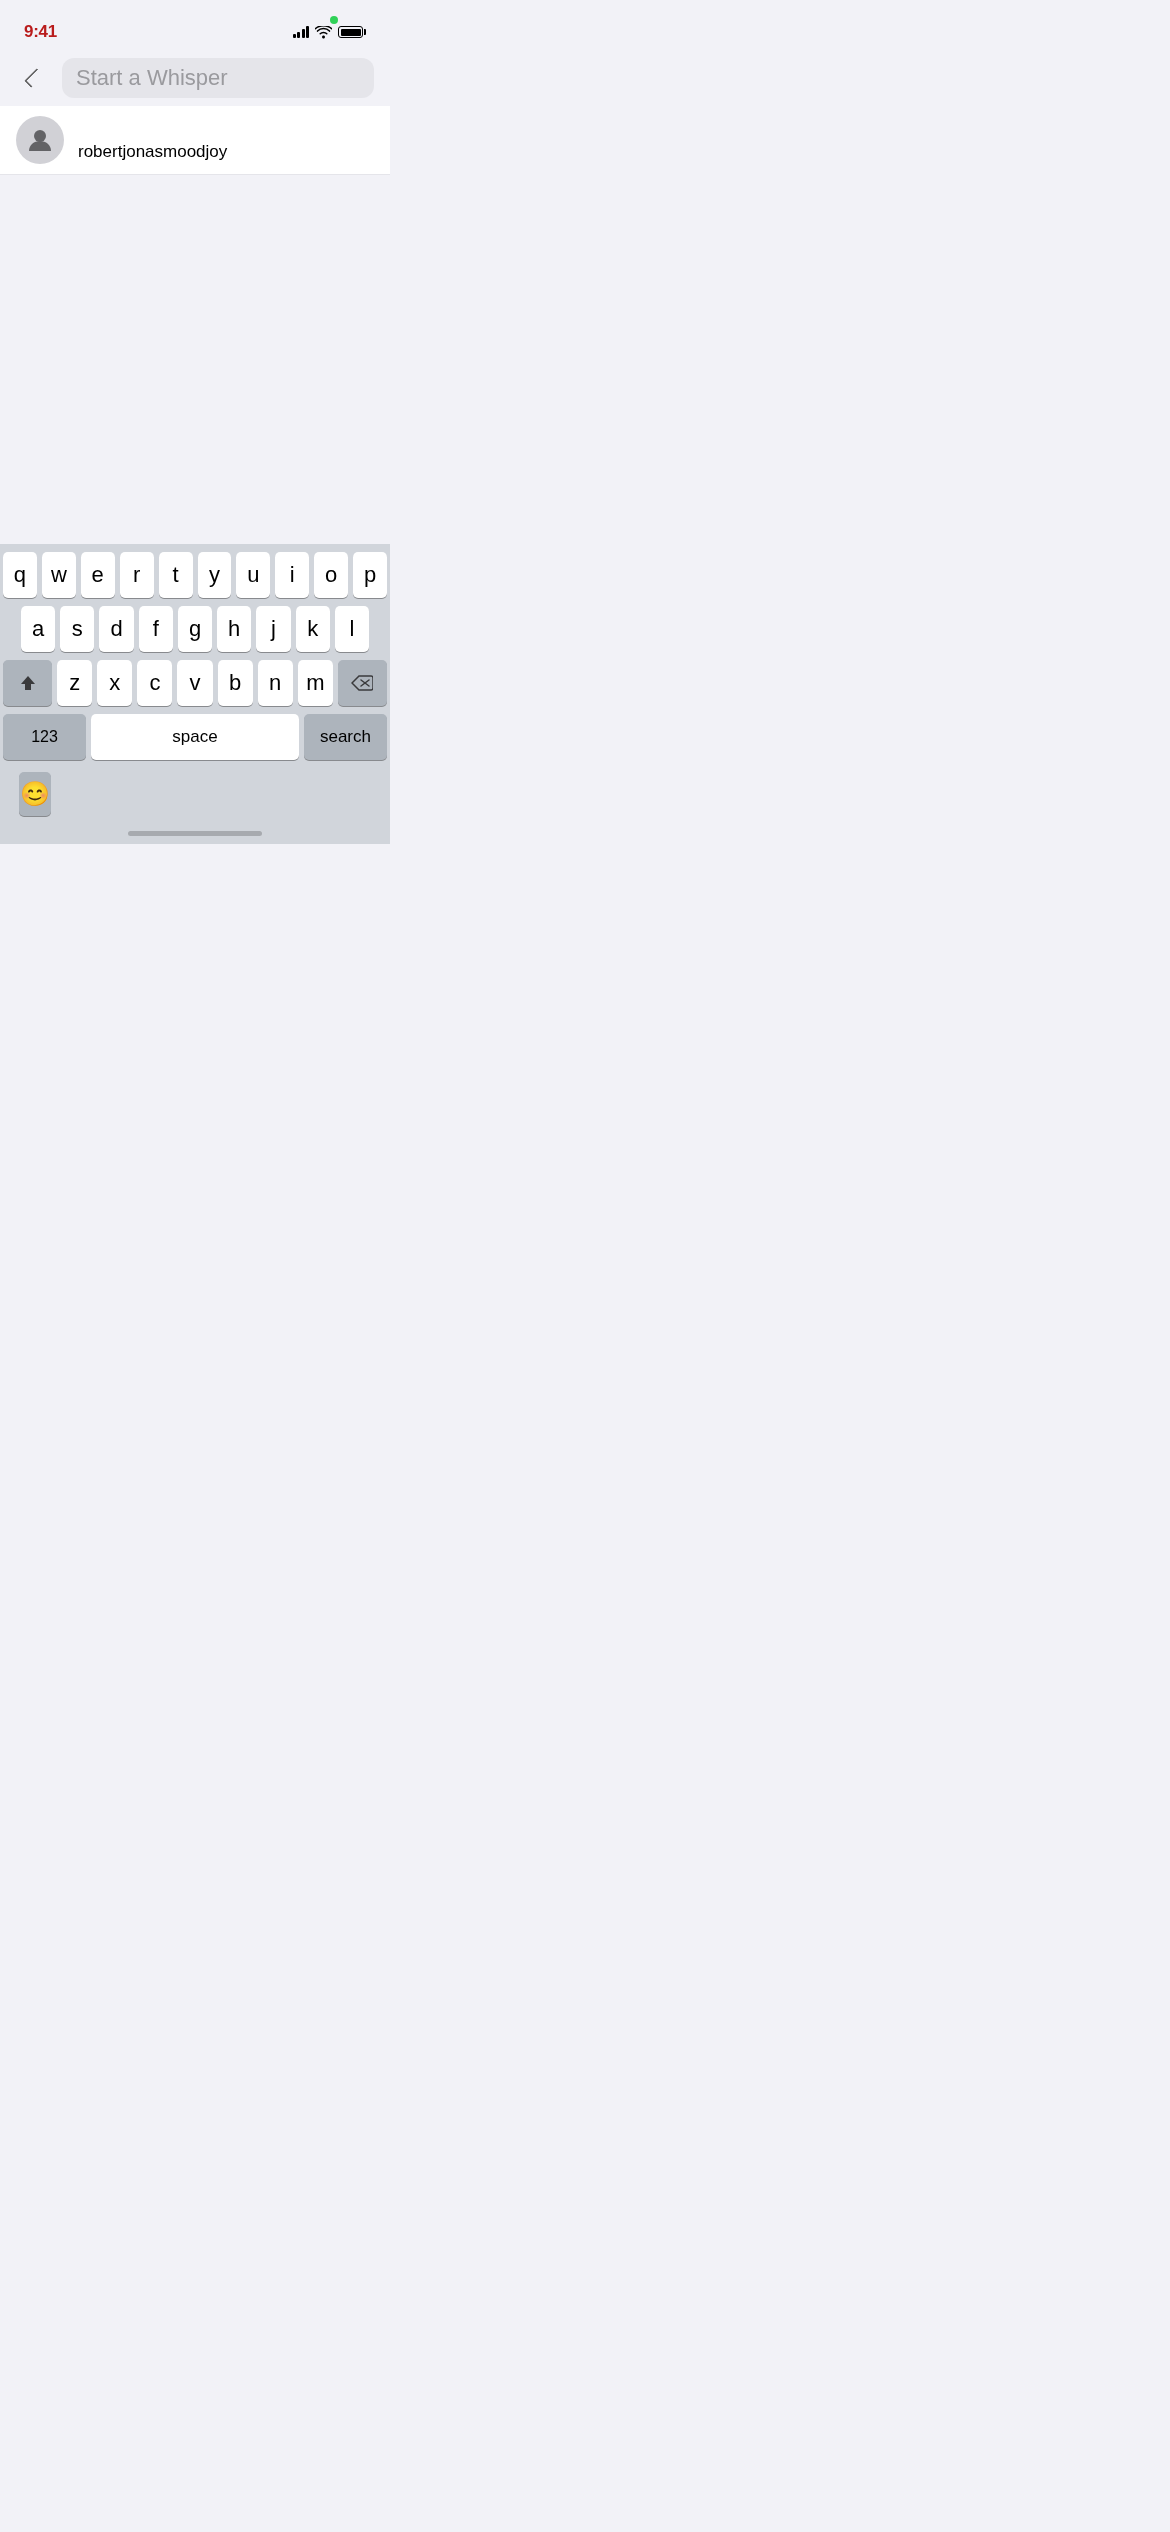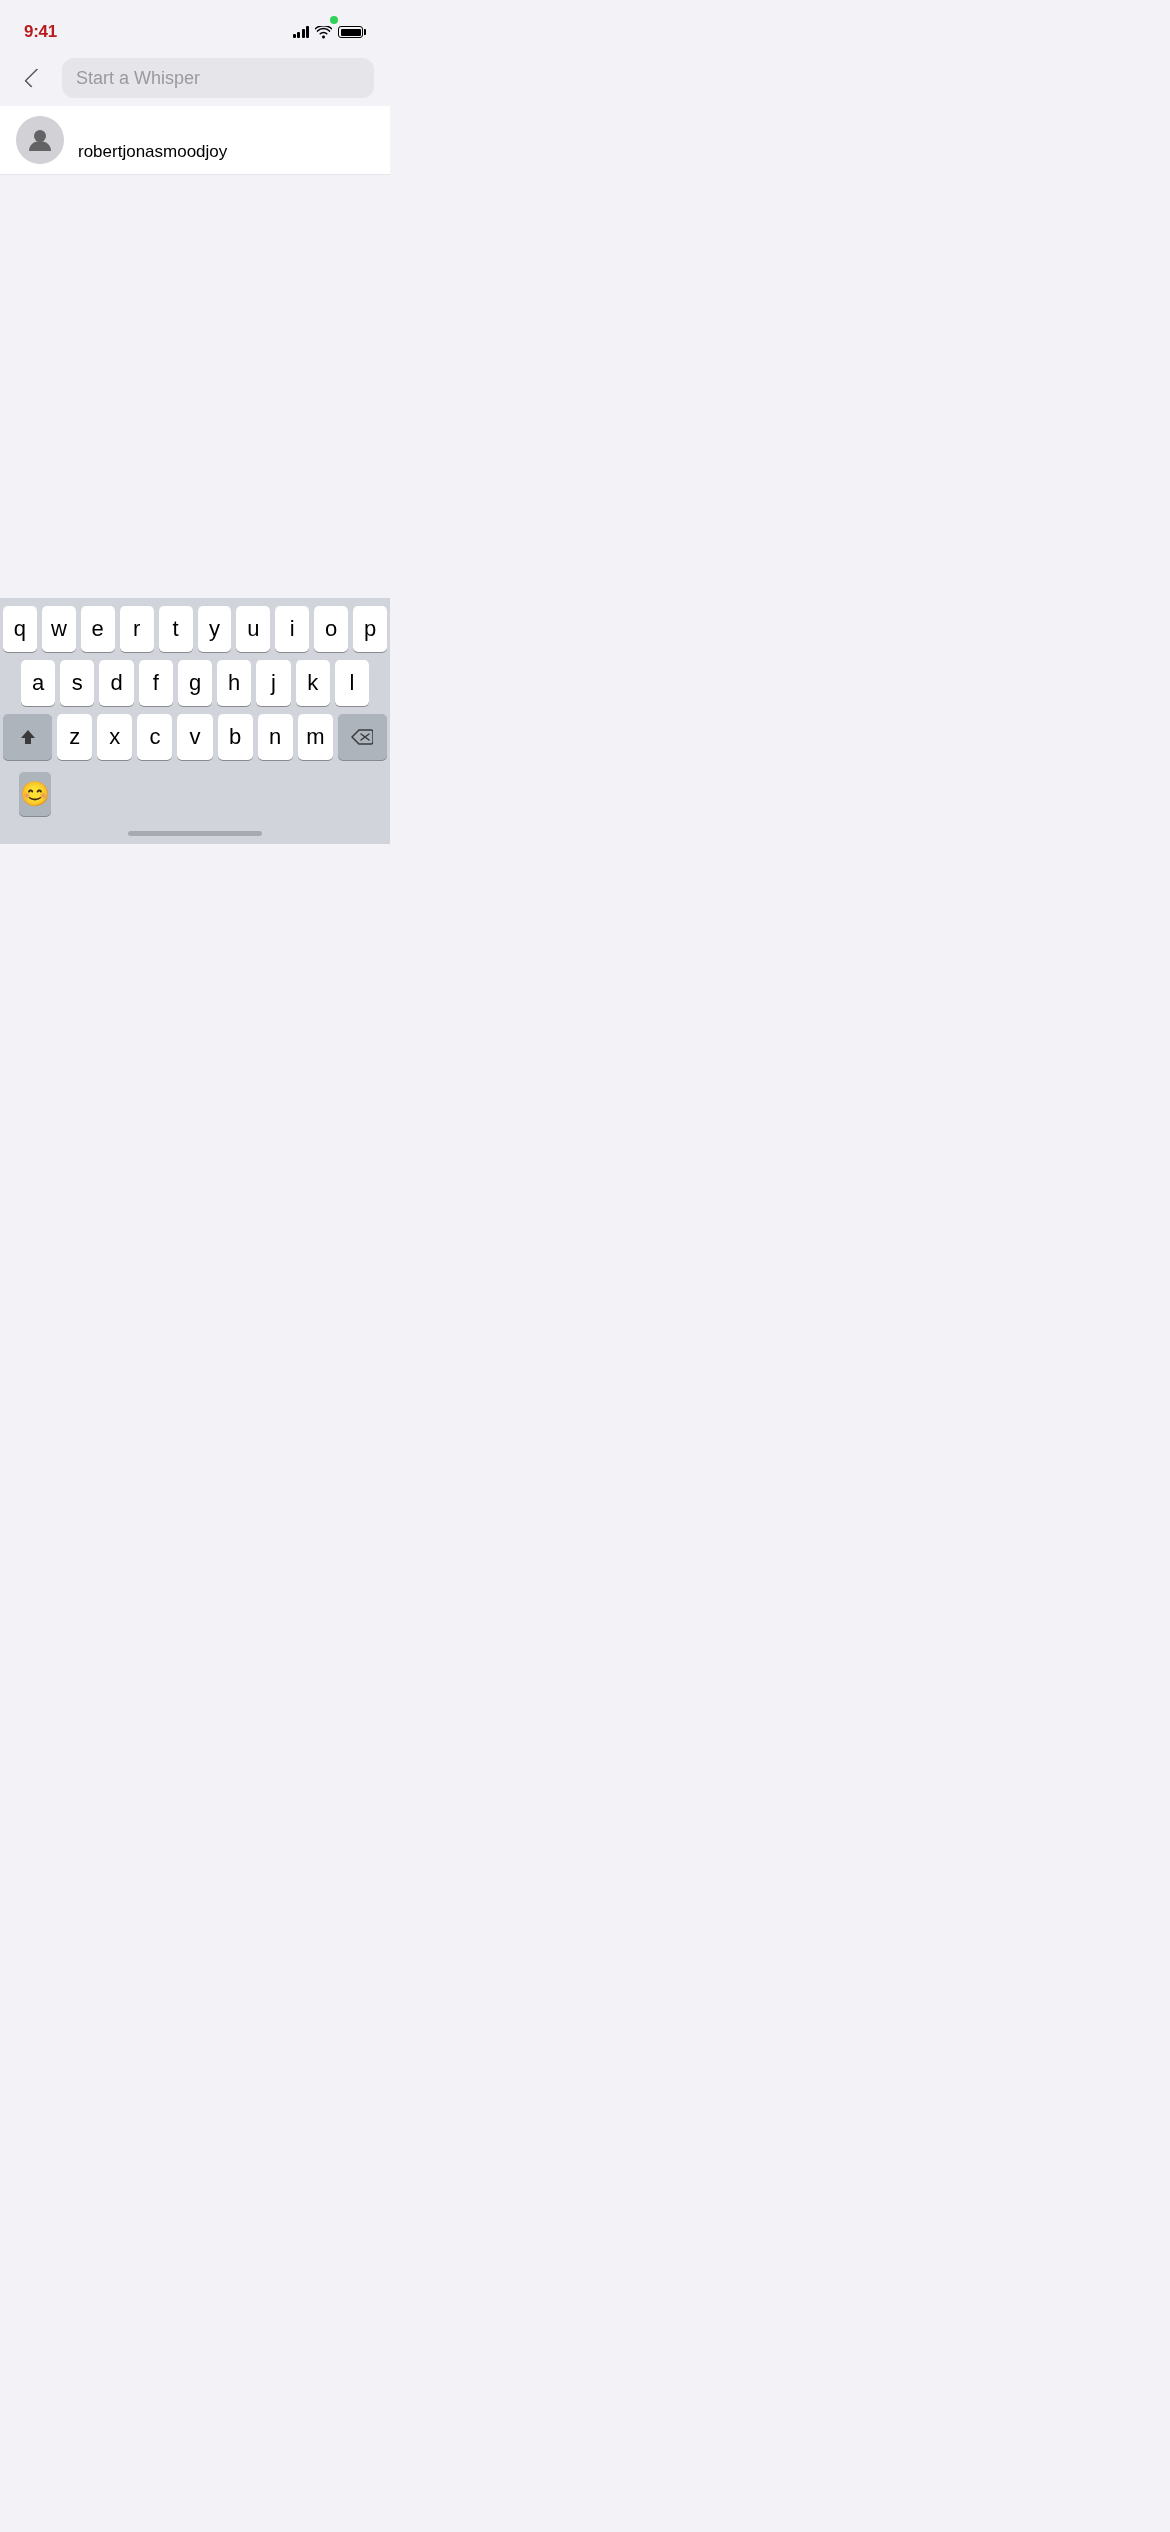--- a/index.html
+++ b/index.html
@@ -111,21 +111,21 @@
       flex: 1;
     }
 
     .search-input {
       width: 100%;
       height: 40px;
       background: #e5e5ea;
       border-radius: 12px;
       border: none;
       padding: 0 14px;
-      font-size: 18px;
+      font-size: 22px;
       color: #000;
       outline: none;
       caret-color: #6B4EFF;
     }
 
     .search-input::placeholder {
       color: #9a9a9e;
     }
 
     
@@ -367,19 +367,24 @@
     <div class="key">m</div>
     <div class="key key-dark key-delete">
       <svg width="22" height="16" viewBox="0 0 22 16" fill="none">
         <path d="M8 1 H20 C21 1 22 2 22 3 V13 C22 14 21 15 20 15 H8 L1 8 Z" stroke="#3a3a3c" stroke-width="1.5" fill="none"></path>
         <line x1="10" y1="5" x2="18" y2="11" stroke="#3a3a3c" stroke-width="1.5" stroke-linecap="round"></line>
         <line x1="18" y1="5" x2="10" y2="11" stroke="#3a3a3c" stroke-width="1.5" stroke-linecap="round"></line>
       </svg>
     </div>
   </div>
 
+  <div class="keyboard-row">
+    <div class="key key-dark key-numbers" style="font-size:16px;">123</div>
+    <div class="key key-space" style="font-size:17px;">space</div>
+    <div class="key key-dark key-search" style="font-size:17px;">search</div>
+  </div>
 
   <div class="keyboard-bottom">
     <div class="key key-emoji" style="flex:0; width:44px; height:44px; background:#adb4bc; border-radius:5px; font-size:24px;">😊</div>
   </div>
 </div>
 
 <div class="home-indicator"></div>
 
 </body></html>

